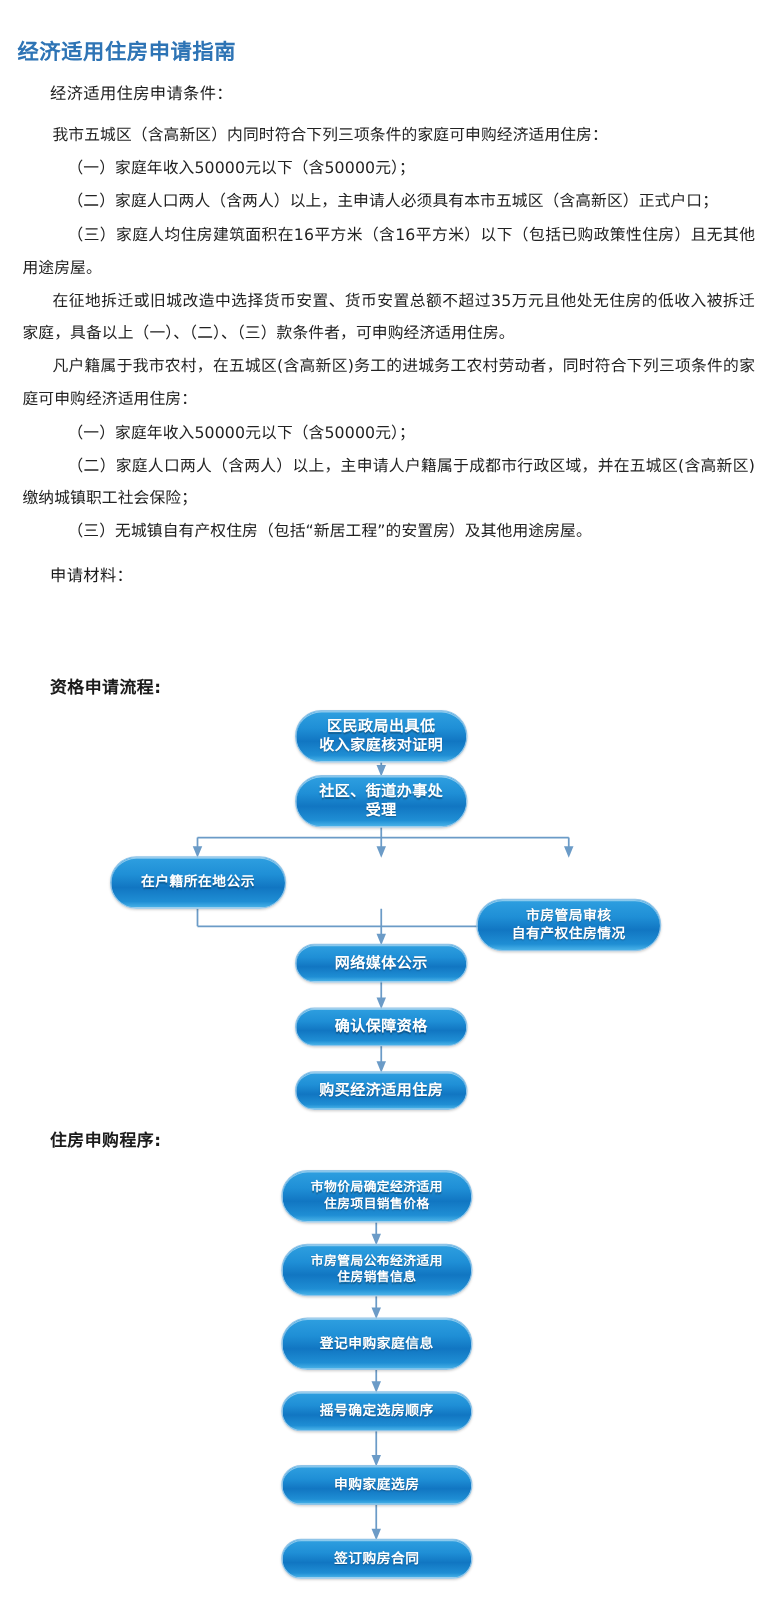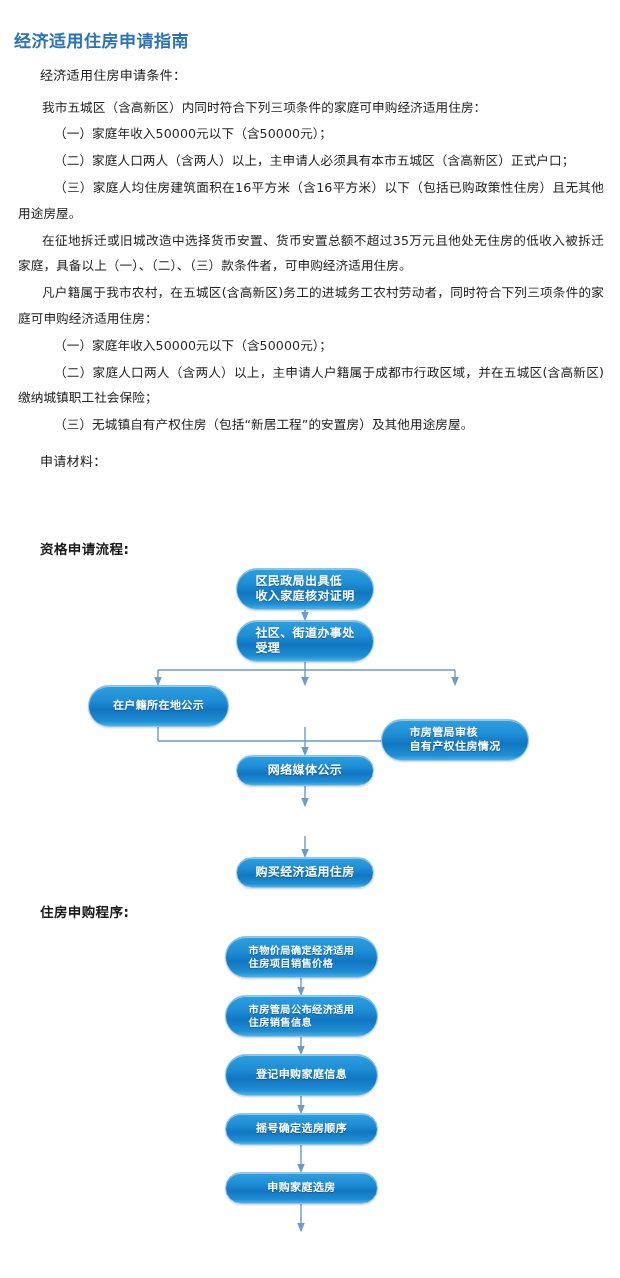--- a/index.html
+++ b/index.html
@@ -90,21 +90,21 @@
                 #2e9fe0 0%,
                 #1f8fd6 34%,
                 #1176c2 60%,
                 #1f8ed4 88%,
                 #49b2e8 100%);
     box-shadow: inset 0 1px 0 rgba(255,255,255,0.45),
                 0 1px 2px rgba(0,0,0,0.18);
     display: flex;
     align-items: center;
     justify-content: center;
-    text-align: left;
+    text-align: center;
     color: #ffffff;
     font-weight: 700;
     letter-spacing: 0.4px;
     text-shadow: 0 1px 1px rgba(0,0,0,0.30);
     line-height: 1.28;
     padding: 0 6px;
   }
   .node .lbl { display: block; }
   .node .l1, .node .l2 { display: block; white-space: nowrap; }
 
@@ -197,20 +197,25 @@
       <span class="l2">自有产权住房情况</span>
     </span>
   </div>
 
   <div class="node fs12" style="left:236px; top:195px; width:138px; height:31px;">
     <span class="lbl">
       <span class="l1">网络媒体公示</span>
     </span>
   </div>
 
+  <div class="node fs12" style="left:236px; top:246px; width:138px; height:31px;">
+    <span class="lbl">
+      <span class="l1">确认保障资格</span>
+    </span>
+  </div>
 
   <div class="node fs12" style="left:236px; top:297px; width:138px; height:31px;">
     <span class="lbl">
       <span class="l1">购买经济适用住房</span>
     </span>
   </div>
 </div>
 
 <div class="flow-head" style="left:40px; top:901px;">住房申购程序:</div>
 
@@ -255,13 +260,18 @@
       <span class="l1">摇号确定选房顺序</span>
     </span>
   </div>
 
   <div class="node fs11" style="left:225px; top:242px; width:153px; height:32px;">
     <span class="lbl">
       <span class="l1">申购家庭选房</span>
     </span>
   </div>
 
+  <div class="node fs11" style="left:225px; top:301px; width:153px; height:32px;">
+    <span class="lbl">
+      <span class="l1">签订购房合同</span>
+    </span>
+  </div>
 </div>
 
 </body></html>

